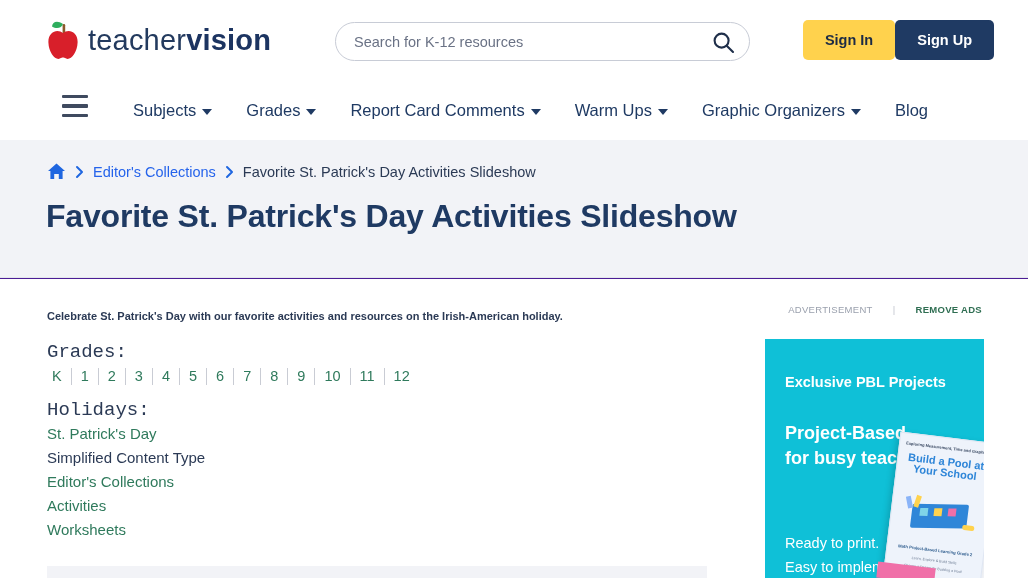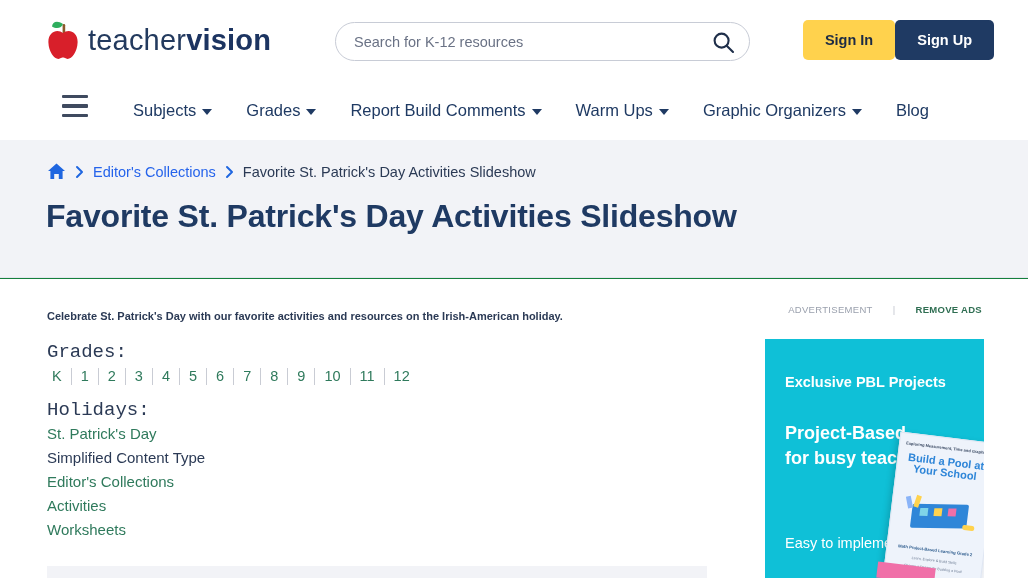--- a/index.html
+++ b/index.html
@@ -3,21 +3,21 @@
 <meta charset="utf-8">
 <style>
   * { box-sizing: border-box; margin: 0; padding: 0; }
   html, body {
     width: 1028px; height: 578px;
     overflow: hidden;
     background: #ffffff;
     font-family: "Liberation Sans", sans-serif;
     color: #233a5e;
   }
-  .page { position: relative; width: 1028px; height: 578px; background: #15803d; }
+  .page { position: relative; width: 1028px; height: 578px; background: #4c1d95; }
 
   
   .topbar {
     position: relative;
     height: 80px;
     background: #ffffff;
     display: flex; align-items: center;
   }
   .logo {
     position: absolute; left: 46px; top: 20px;
@@ -210,21 +210,21 @@
     <div class="nav-list">
       <div class="nav-item">
         <span>Subjects</span>
         <i class="caret"></i>
       </div>
       <div class="nav-item">
         <span>Grades</span>
         <i class="caret"></i>
       </div>
       <div class="nav-item">
-        <span>Report Build Comments</span>
+        <span>Report Card Comments</span>
         <i class="caret"></i>
       </div>
       <div class="nav-item">
         <span>Warm Ups</span>
         <i class="caret"></i>
       </div>
       <div class="nav-item">
         <span>Graphic Organizers</span>
         <i class="caret"></i>
       </div>
@@ -301,20 +301,21 @@
         <span class="ad-remove">REMOVE ADS</span>
       </div>
 
       <div class="ad-box">
         <div class="ad-eyebrow">Exclusive PBL Projects</div>
         <div class="ad-head2">
           <div>Project-Based</div>
           <div>for busy teachers</div>
         </div>
         <div class="ad-sub">
+          <div>Ready to print.</div>
           <div>Easy to implement.</div>
         </div>
 
         <div class="ad-card2"></div>
         <div class="ad-card">
           <div class="cardline card-kicker">Exploring Measurement, Time and Graphing</div>
           <div class="cardline card-title">Build a Pool at Your School</div>
           <svg class="card-art" viewBox="0 0 74 42">
             <rect x="8" y="12" width="56" height="24" rx="2" fill="#2f86d8" transform="skewY(-6)"></rect>
             <rect x="16" y="16" width="8" height="8" fill="#7fd4e8" transform="skewY(-6)"></rect>

